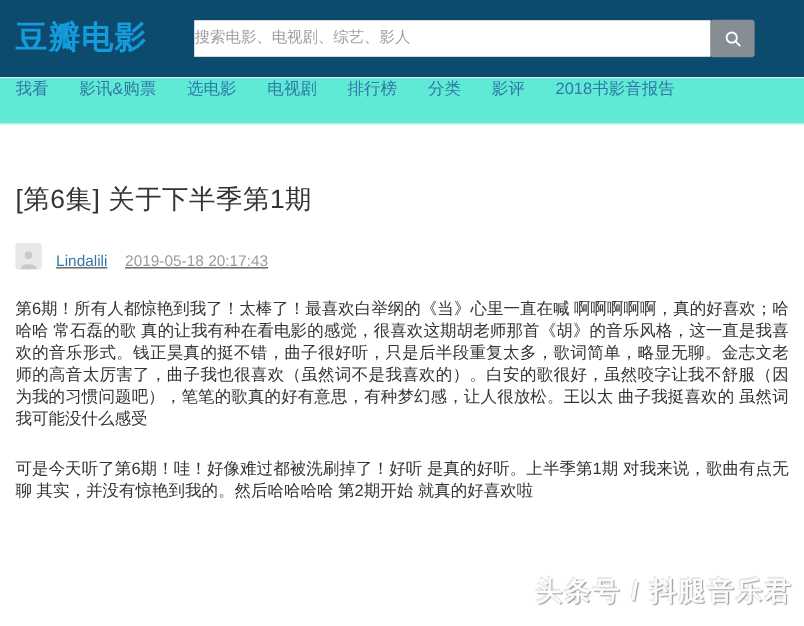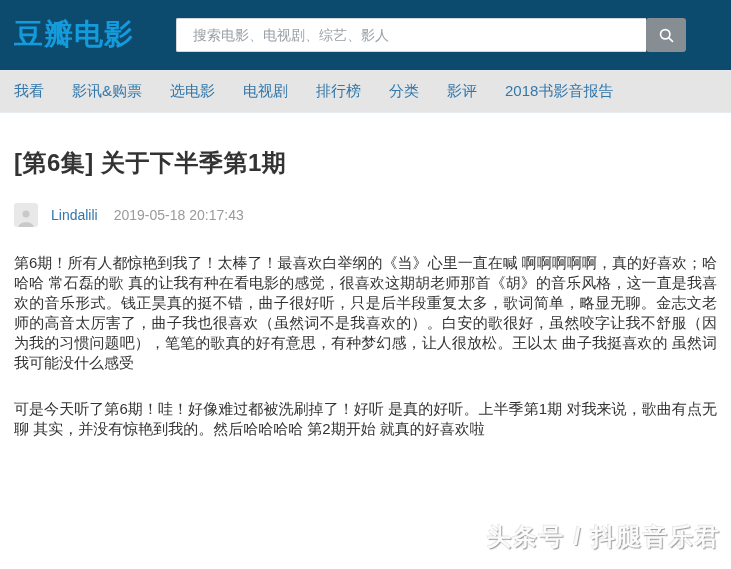--- a/index.html
+++ b/index.html
@@ -34,74 +34,74 @@
     align-items: stretch;
     height: 34px;
     flex: 0 0 auto;
   }
   .search-input {
     width: 470px;
     height: 34px;
     border: 1px solid #d5d8da;
     border-right: none;
     border-radius: 2px 0 0 2px;
-    padding: 0 16px;
+    padding: 0 0;
     font-size: 14px;
     color: #333;
     outline: none;
-    font-family: Liberation Sans, sans-serif;
+    font-family: Liberation Serif, serif;
   }
   .search-input::placeholder { color: #9aa0a5; }
   .search-btn {
     width: 40px;
     height: 34px;
     background: #868d93;
     border: none;
     border-radius: 3px;
     cursor: pointer;
     display: flex;
     align-items: center;
     justify-content: center;
   }
 
   
   .nav {
     height: 42px;
-    background: #e5e5e5;
+    background: #5eead4;
     border-bottom: 1px solid #e7ecf0;
     display: flex;
-    align-items: center;
-    padding: 16px 14px;
+    padding: 0 14px;
     gap: 28px;
   }
   .nav a {
     color: #3377aa;
     text-decoration: none;
     font-size: 15px;
     white-space: nowrap;
     cursor: pointer;
   }
 
   
   .content {
     padding: 0 14px;
     position: relative;
   }
   .post-title {
-    margin-top: 34px;
+    margin-top: 52px;
     font-size: 24px;
-    font-weight: bold;
+    font-weight: normal;
     color: #333;
     letter-spacing: 0.5px;
   }
   .author-row {
     margin-top: 24px;
     display: flex;
-    align-items: center;
+    align-items: flex-end;
     gap: 13px;
+    text-decoration: underline;
   }
   .avatar {
     width: 24px;
     height: 24px;
     background: #e8e8e8;
     border-radius: 3px;
     overflow: hidden;
     display: flex;
     align-items: flex-end;
     justify-content: center;

